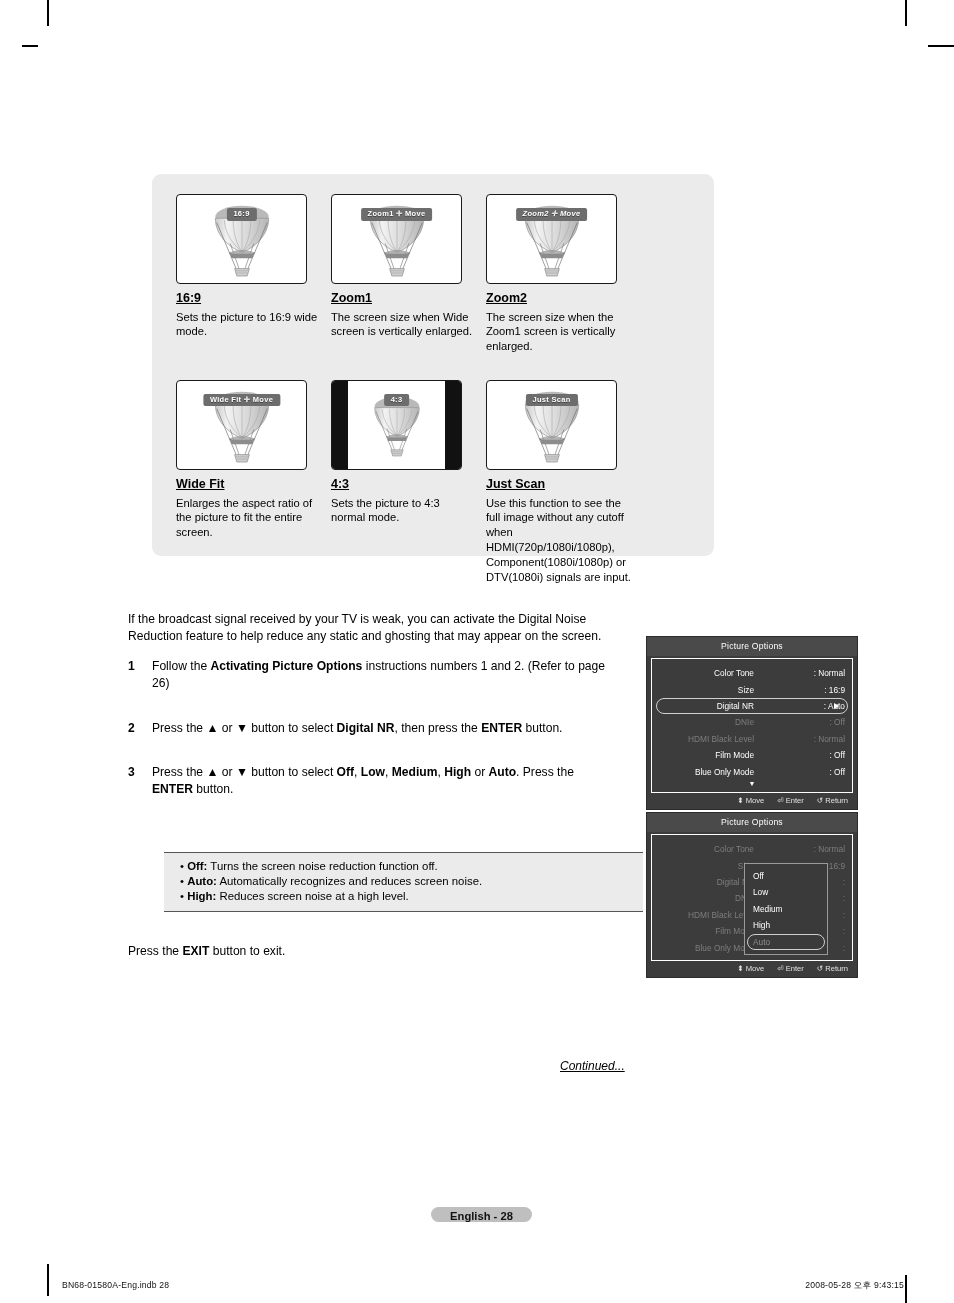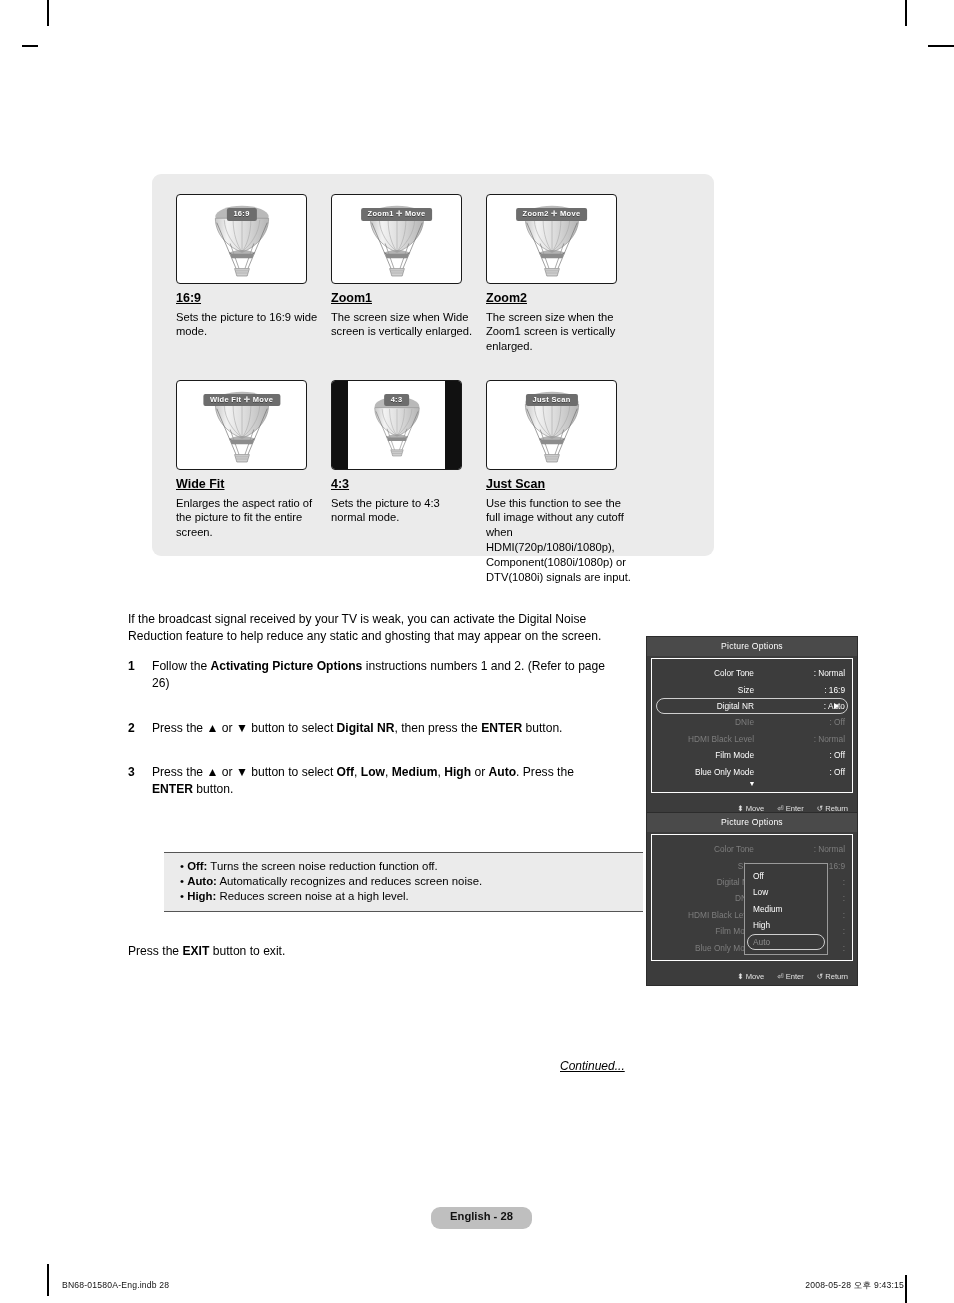--- a/index.html
+++ b/index.html
@@ -228,21 +228,21 @@
   }
   .osd-footer {
     display: flex;
     justify-content: flex-end;
     gap: 13px;
     padding: 3px 9px 4px 0;
     font-size: 7.6px;
     color: #e2e2e2;
     background: #3c3c3c;
   }
-  .osd-footer span { white-space: nowrap; margin-top: 8px; }
+  .osd-footer span { white-space: nowrap; }
   .osd-footer .g { margin-right: 2px; }
 
   
   .osd-dropdown {
     position: absolute;
     left: 92px;
     top: 28px;
     width: 82px;
     background: #3a3a3a;
     border: 1px solid #9a9a9a;
@@ -276,21 +276,21 @@
     top: 1059px;
     font-size: 12px;
     font-style: italic;
     text-decoration: underline;
   }
   .page-badge {
     position: absolute;
     left: 431px;
     top: 1207px;
     width: 101px;
-    height: 22px;
+    height: 15px;
     background: #bfbfbf;
     border-radius: 9px;
     text-align: center;
     line-height: 18px;
     font-size: 11.2px;
     font-weight: bold;
     color: #111;
   }
   .print-rule {
     position: absolute;
@@ -428,21 +428,21 @@
               <path d="M34 58 L46 92" stroke="#6f6f6f" stroke-width="0.8" fill="none"></path>
               <path d="M66 58 L54 92" stroke="#6f6f6f" stroke-width="0.8" fill="none"></path>
               <ellipse cx="50" cy="72" rx="17" ry="5" fill="#9a9a9a" opacity=".75"></ellipse>
               <path d="M33 70 L41 78 M67 70 L59 78" stroke="#777" stroke-width="1.4" fill="none"></path>
               <rect x="35" y="72" width="30" height="6" rx="2" fill="#8c8c8c"></rect>
               <path d="M40 92 L60 92 L57 102 L43 102 Z" fill="#cfcfcf" stroke="#8a8a8a" stroke-width="0.9"></path>
               <path d="M41 95 L59 95" stroke="#9d9d9d" stroke-width="0.7"></path>
               <path d="M42 98 L58 98" stroke="#9d9d9d" stroke-width="0.7"></path>
             </svg>
           </div>
-          <div class="osd-tag" style="top: 13px; left: 50%; transform: translateX(-50%);">Zoom2 ✛ Move</div>
+          <div class="osd-tag" style="top: 13px; left: 50%; transform: translateX(-50%); font-style: italic;">Zoom2 ✛ Move</div>
         </div>
         <div class="size-title">Zoom2</div>
         <div class="size-desc">The screen size when the Zoom1 screen is vertically enlarged.</div>
       </div>
       <div class="size-cell row2">
         <div class="tv-frame">
           <div class="balloon-wrap">
             <svg width="74" height="78" viewBox="0 0 100 104">
               <defs>
                 <linearGradient id="bg7478" x1="0" y1="0" x2="1" y2="0">

